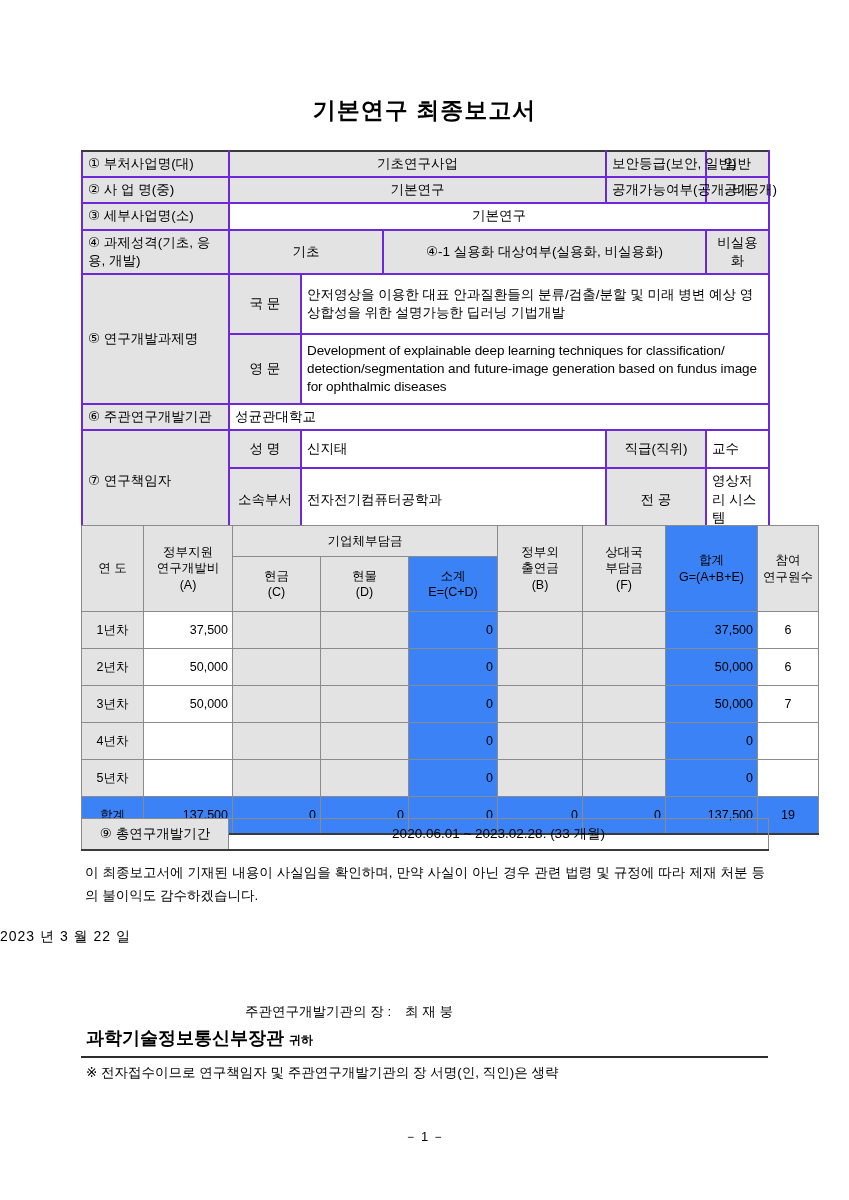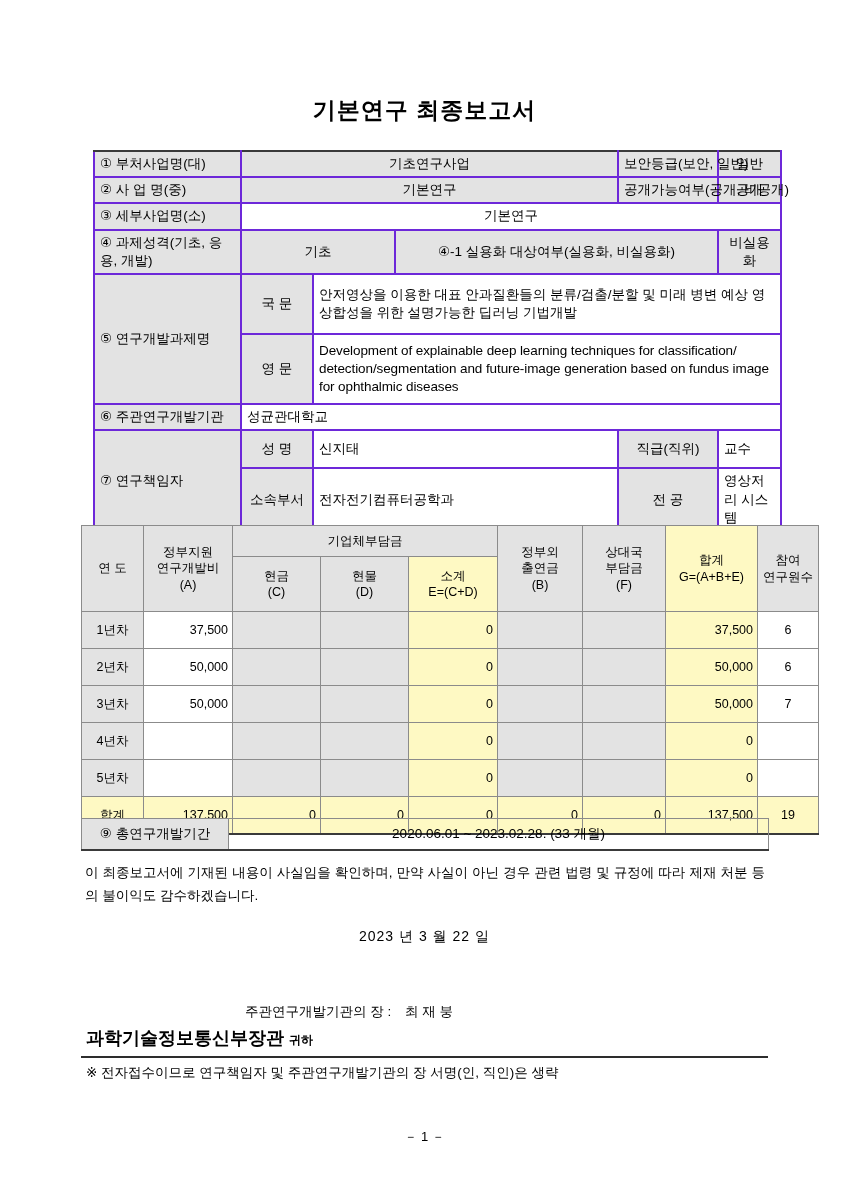--- a/index.html
+++ b/index.html
@@ -31,31 +31,30 @@
     letter-spacing: 1px;
   }
 
   table.main {
     position: absolute;
     left: 81px;
     top: 150px;
     width: 687px;
     border-collapse: collapse;
     table-layout: fixed;
-    margin-left: 12px;
   }
   table.main td {
     border: 2px solid #6d28d9;
     font-size: 13.5px;
     padding: 3px 5px;
     vertical-align: middle;
     line-height: 1.35;
   }
   .hdr { background: #e3e3e3; }
-  .orange { background: #fef9c3; }
+  .orange { background: #3b82f6; }
   .c { text-align: center; }
   .l { text-align: left; }
   .r { text-align: right; }
   .lbl { padding-left: 8px; }
   .topline { border-top: 2px solid #3a3a3a !important; }
   .botline { border-bottom: 2px solid #3a3a3a !important; }
   .nowrap { white-space: nowrap; }
   .eng {
     font-size: 12.5px;
     line-height: 1.45;
@@ -104,21 +103,20 @@
     top: 862px;
     width: 680px;
     font-size: 13.5px;
     line-height: 1.7;
     text-align: justify;
   }
   .sig-date {
     position: absolute;
     left: 0; top: 928px;
     width: 849px;
-    text-align: center;
     font-size: 14px;
     letter-spacing: 1px;
   }
   .sig-pi {
     position: absolute;
     left: 0; top: 970px;
     width: 849px;
     text-align: center;
     font-size: 14px;
   }

